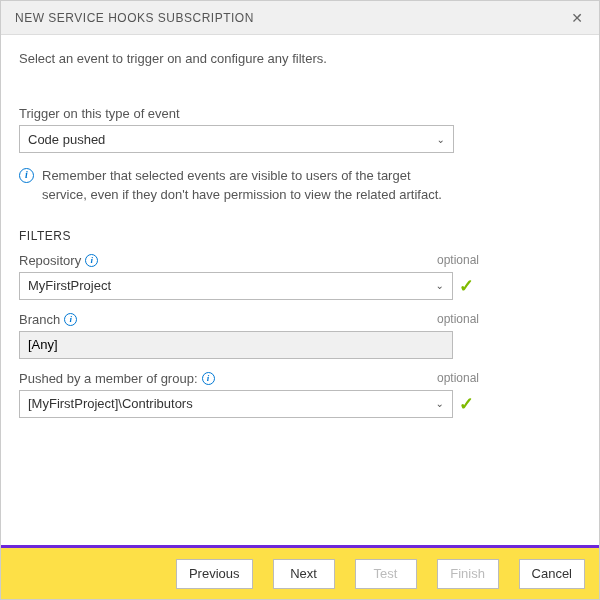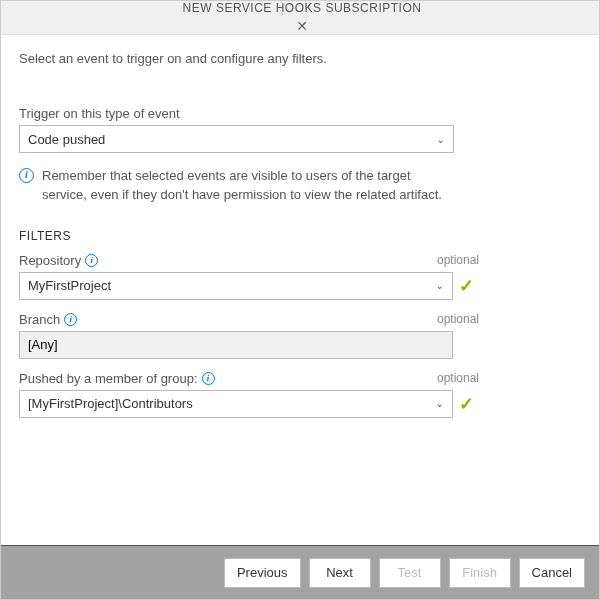--- a/index.html
+++ b/index.html
@@ -14,21 +14,20 @@
     border: 1px solid #ccc;
   }
   .title-bar {
     background: #f0f0f0;
     border-bottom: 1px solid #ddd;
     height: 34px;
     display: flex;
     align-items: center;
     justify-content: space-between;
     padding: 0 10px 0 14px;
-    flex-direction: column;
   }
   .title-bar span.title {
     font-size: 12px;
     color: #555;
     letter-spacing: 0.5px;
   }
   .close-btn {
     background: none;
     border: none;
     font-size: 14px;
@@ -159,27 +158,27 @@
     font-size: 18px;
     font-weight: bold;
     line-height: 1;
   }
   .button-bar {
     position: absolute;
     bottom: 0;
     left: 0;
     right: 0;
     height: 54px;
-    border-top: 1px solid #6d28d9;
+    border-top: 3px solid #6d28d9;
     display: flex;
     align-items: center;
     justify-content: flex-end;
-    gap: 8px;
+    gap: 20px;
     padding: 0 14px;
-    background: #a3a3a3;
+    background: #fde047;
   }
   .btn {
     height: 30px;
     min-width: 62px;
     padding: 0 12px;
     font-size: 13px;
     background: #fff;
     border: 1px solid #bbb;
     color: #333;
     cursor: pointer;

